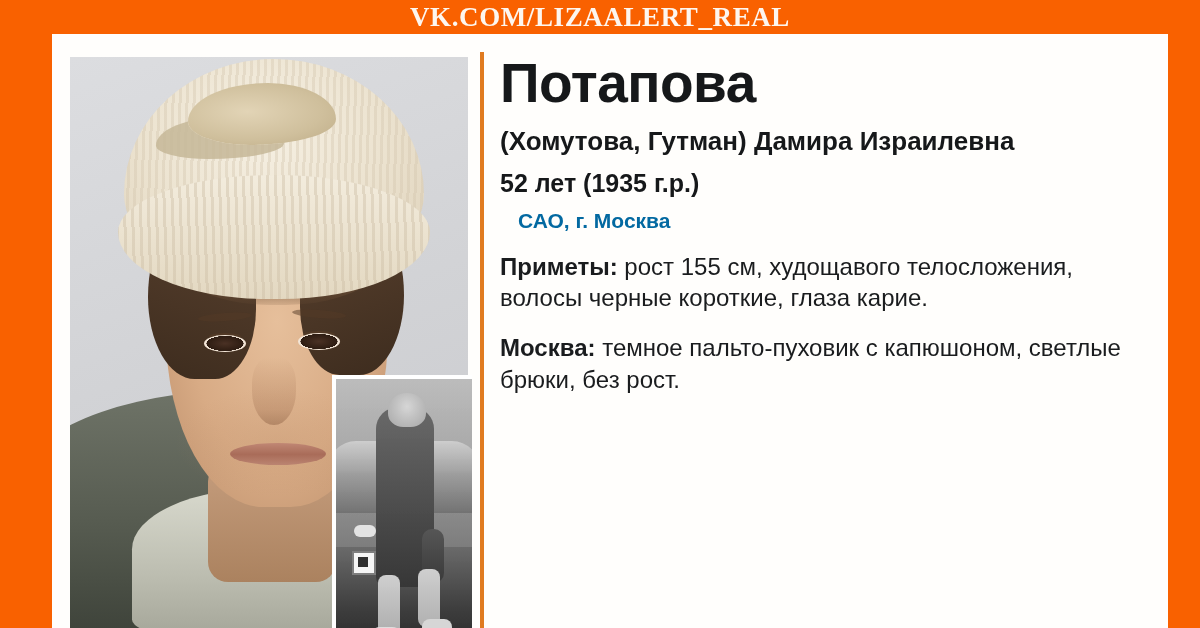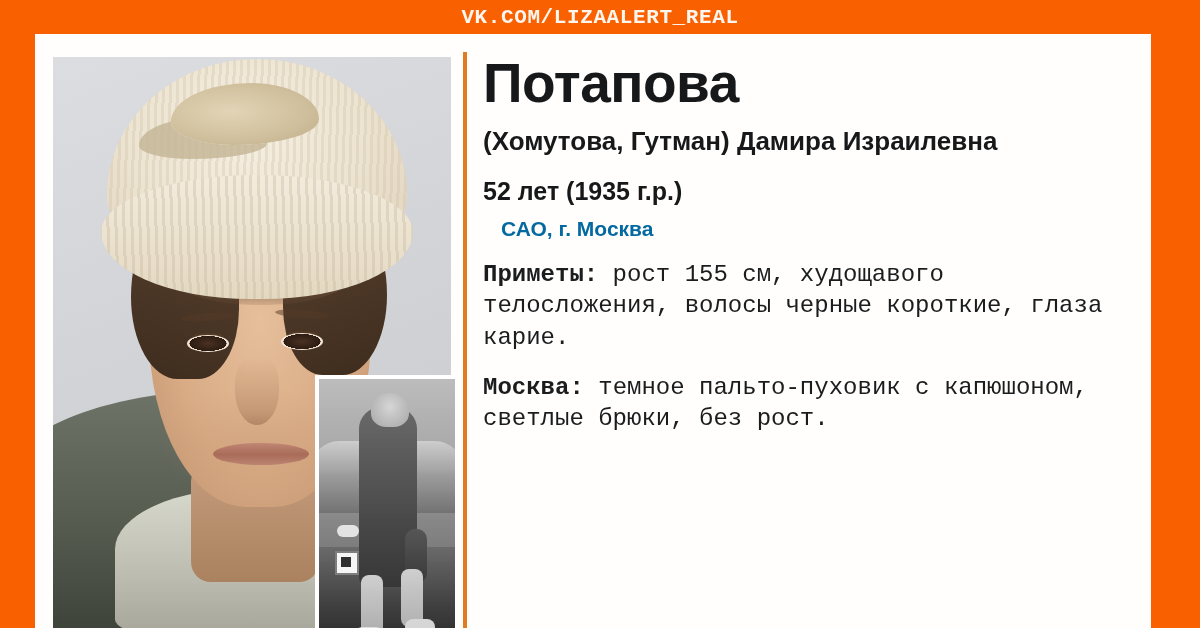--- a/index.html
+++ b/index.html
@@ -24,31 +24,31 @@
     top: 0;
     width: 1200px;
     height: 34px;
     background: #f96100;
     display: flex;
     align-items: center;
     justify-content: center;
   }
   .header-url {
     color: #fdf6ef;
-    font-family: Liberation Mono, monospace;
-    font-weight: bold;
-    font-size: 21px;
+    font-family: Liberation Serif, serif;
+    font-weight: bold;
+    font-size: 27px;
     letter-spacing: 0.6px;
     line-height: 1;
     white-space: nowrap;
   }
   
   .card {
     position: absolute;
-    left: 35px;
+    left: 52px;
     top: 34px;
     width: 1116px;
     height: 594px;
     background: #fffefc;
   }
   
   .divider {
     position: absolute;
     left: 428px;
     top: 18px;
@@ -317,21 +317,21 @@
     color: #16181a;
     letter-spacing: -0.5px;
     margin: 0 0 16px 0;
   }
   .fullname {
     font-family: "Liberation Sans", sans-serif;
     font-weight: bold;
     font-size: 26px;
     line-height: 1.15;
     color: #16181a;
-    margin: 0 0 20px 0;
+    margin: 0 0 12px 0;
     white-space: nowrap;
   }
   .age {
     font-family: "Liberation Sans", sans-serif;
     font-weight: bold;
     font-size: 25px;
     line-height: 1.15;
     color: #16181a;
     margin: 0 0 11px 0;
   }
@@ -346,21 +346,21 @@
   .circumstance {
     font-family: "Liberation Sans", sans-serif;
     font-weight: bold;
     font-size: 25px;
     line-height: 1.28;
     color: #16181a;
     margin: 0 0 18px 0;
     max-width: 630px;
   }
   .detail {
-    font-family: Liberation Mono, monospace;
+    font-family: Liberation Sans, sans-serif;
     font-weight: normal;
     font-size: 24px;
     line-height: 1.32;
     color: #1a1c1e;
     margin: 15px 0 18px 0;
     max-width: 650px;
   }
   .detail .lbl {
     font-weight: bold;
   }

